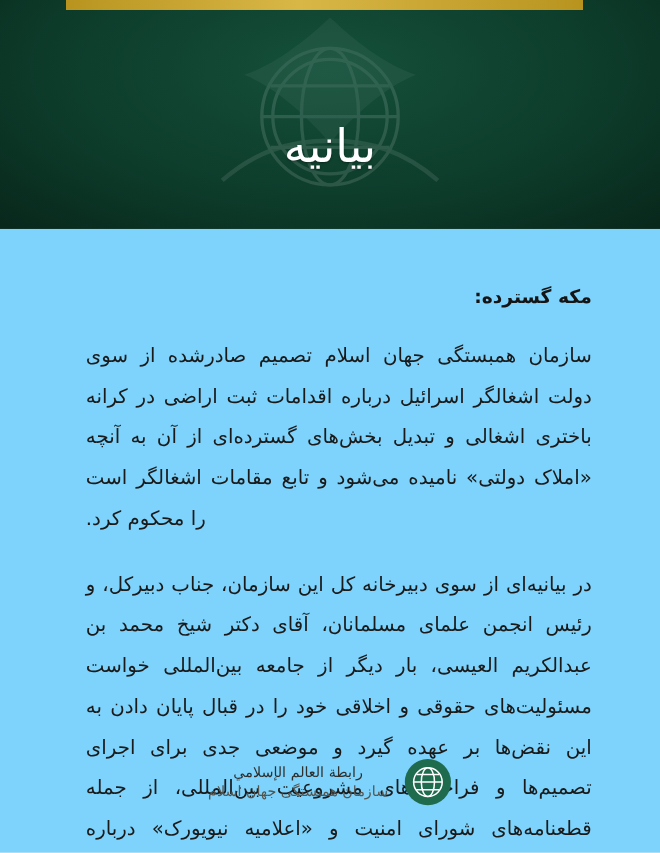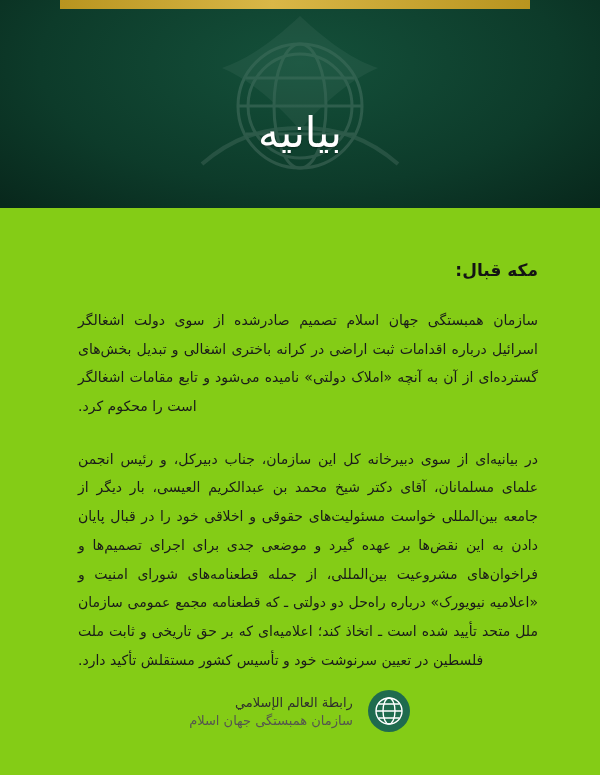--- a/index.html
+++ b/index.html
@@ -11,21 +11,21 @@
     height: 775px;
     background: #f4f3ef;
     font-family: "DejaVu Sans", sans-serif;
     overflow: hidden;
   }
 
   .page {
     position: relative;
     width: 600px;
     height: 775px;
-    background: #84cc16;
+    background: #7dd3fc;
     overflow: hidden;
   }
 
   
   .header {
     position: relative;
     width: 600px;
     height: 208px;
     background: #0d3b2a;
     background-image:
@@ -84,21 +84,21 @@
   .salutation {
     font-size: 17px;
     font-weight: bold;
     text-align: right;
     margin: 0 0 26px 0;
     color: #141414;
     font-family: "DejaVu Sans", "Liberation Sans", sans-serif;
   }
 
   .para {
-    font-size: 14px;
+    font-size: 18px;
     line-height: 2.05;
     margin: 0 0 24px 16px;
     text-align: justify;
     text-align-last: left;
     color: #1a1a1a;
     font-family: "DejaVu Sans", "Liberation Sans", sans-serif;
   }
 
   
   .footer {
@@ -108,21 +108,21 @@
     bottom: 42px;
     display: flex;
     flex-direction: row-reverse;
     align-items: center;
     justify-content: center;
     gap: 14px;
   }
   .footer-wordmark {
     display: flex;
     flex-direction: column;
-    align-items: flex-start;
+    align-items: center;
     color: #3a3a38;
   }
   .footer-wordmark-ar {
     font-size: 13px;
     letter-spacing: 0.5px;
     color: #2f2f2d;
     font-family: "DejaVu Sans", "Liberation Sans", sans-serif;
   }
   .footer-wordmark-fa {
     font-size: 13px;
@@ -158,21 +158,21 @@
         <g fill="none" stroke="#ffffff" stroke-width="4" opacity="0.8">
           <path d="M52 170 c30 -26 60 -36 98 -36 c38 0 68 10 98 36"></path>
         </g>
       </svg>
     </div>
 
     <div class="header-title">بیانیه</div>
   </div>
 
   <div class="content">
-    <p class="salutation">مکه قبال:</p>
+    <p class="salutation">مکه گسترده:</p>
     <p class="para">سازمان همبستگی جهان اسلام تصمیم صادرشده از سوی دولت اشغالگر اسرائیل درباره اقدامات ثبت اراضی در کرانه باختری اشغالی و تبدیل بخش‌های گسترده‌ای از آن به آنچه «املاک دولتی» نامیده می‌شود و تابع مقامات اشغالگر است را محکوم کرد.</p>
     <p class="para">در بیانیه‌ای از سوی دبیرخانه کل این سازمان، جناب دبیرکل، و رئیس انجمن علمای مسلمانان، آقای دکتر شیخ محمد بن عبدالکریم العیسی، بار دیگر از جامعه بین‌المللی خواست مسئولیت‌های حقوقی و اخلاقی خود را در قبال پایان دادن به این نقض‌ها بر عهده گیرد و موضعی جدی برای اجرای تصمیم‌ها و فراخوان‌های مشروعیت بین‌المللی، از جمله قطعنامه‌های شورای امنیت و «اعلامیه نیویورک» درباره راه‌حل دو دولتی ـ که قطعنامه مجمع عمومی سازمان ملل متحد تأیید شده است ـ اتخاذ کند؛ اعلامیه‌ای که بر حق تاریخی و ثابت ملت فلسطین در تعیین سرنوشت خود و تأسیس کشور مستقلش تأکید دارد.</p>
   </div>
 
   <div class="footer">
     <div class="footer-wordmark">
       <div class="footer-wordmark-ar">رابطة العالم الإسلامي</div>
       <div class="footer-wordmark-fa">سازمان همبستگی جهان اسلام</div>
     </div>
     <div class="footer-emblem">

